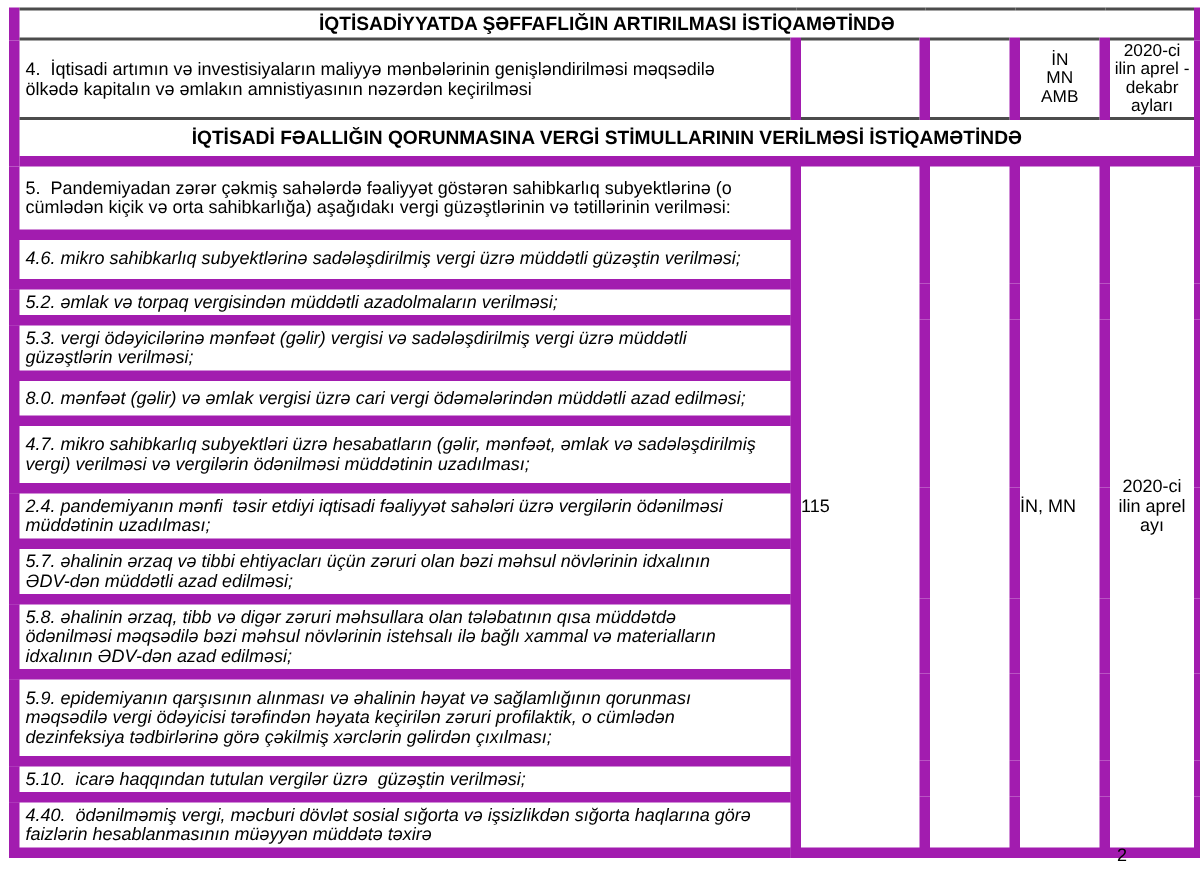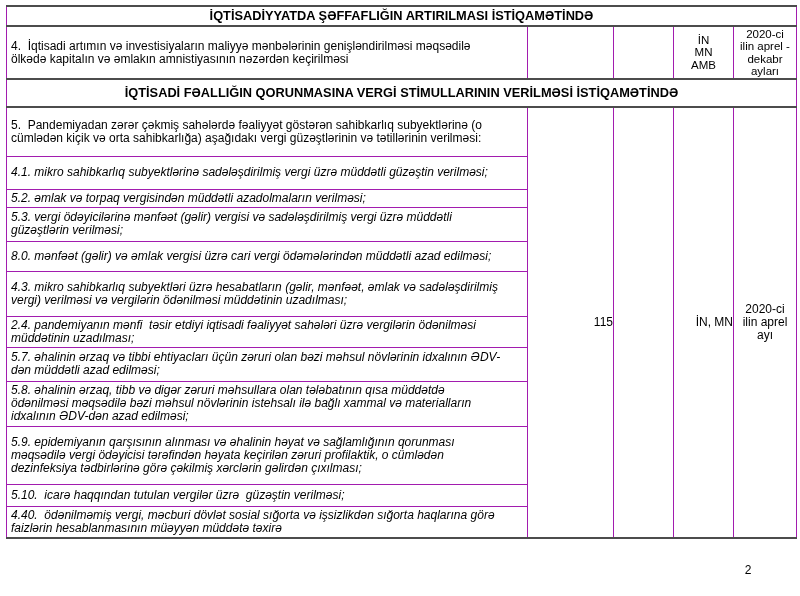--- a/index.html
+++ b/index.html
@@ -9,34 +9,34 @@
     -webkit-font-smoothing:antialiased;
   }
   .page{position:absolute;left:0;top:0;width:800px;height:596px;background:#fff;overflow:hidden;text-decoration:underline;}
   table.doc{
     position:absolute;left:6px;top:5px;width:790px;
     border-collapse:collapse;table-layout:fixed;
     border-top:2px solid #4c4c4c;border-bottom:2px solid #4c4c4c;
     border-left:1px solid #8f8f8f;border-right:1px solid #8f8f8f;
   }
   td{
-    border:1px solid #a21caf;
+    border:7px solid #a21caf;
     font-size:12px;line-height:13px;vertical-align:middle;
     overflow:hidden;padding:0;
   }
   tr.hrow td{
     border-top:2px solid #4c4c4c;border-bottom:2px solid #4c4c4c;
     font-weight:bold;text-align:center;font-size:12.8px;line-height:14px;
     padding:2px 4px;
   }
   tr.r4 td{border-top:2px solid #4c4c4c;border-bottom:2px solid #4c4c4c;}
   td.txt{
     text-align:left;padding:2px 22px 2px 4px;white-space:pre-wrap;margin-left:16px;
   }
-  td.c{text-align:right;}
+  td.c{text-align:left;}
   td.pre{white-space:pre-line;text-align:center;}
   td.small{font-size:11.5px;line-height:12.5px;}
   tr.sub td{font-style:italic;}
   .pagenum{
     position:absolute;left:740px;top:563px;width:16px;
     font-size:12px;text-align:center;
   }
 </style>
 </head>
 <body>
@@ -77,33 +77,33 @@
       <td class="txt">5.  Pandemiyadan zərər çəkmiş sahələrdə fəaliyyət göstərən sahibkarlıq subyektlərinə (o cümlədən kiçik və orta sahibkarlığa) aşağıdakı vergi güzəştlərinin və tətillərinin verilməsi:</td>
       <td class="c" rowspan="12">115</td>
       <td class="c" rowspan="12"></td>
       <td class="c" rowspan="12">İN, MN</td>
       <td class="c pre" rowspan="12">2020-ci
 ilin aprel
 ayı</td>
     </tr>
 
     <tr class="sub" style="height:33px">
-      <td class="txt">4.1. mikro sahibkarlıq subyektlərinə sadələşdirilmiş vergi üzrə müddətli güzəştin verilməsi;</td>
+      <td class="txt">4.6. mikro sahibkarlıq subyektlərinə sadələşdirilmiş vergi üzrə müddətli güzəştin verilməsi;</td>
     </tr>
     <tr class="sub" style="height:17px">
       <td class="txt">5.2. əmlak və torpaq vergisindən müddətli azadolmaların verilməsi;</td>
     </tr>
     <tr class="sub" style="height:34px">
       <td class="txt">5.3. vergi ödəyicilərinə mənfəət (gəlir) vergisi və sadələşdirilmiş vergi üzrə müddətli güzəştlərin verilməsi;</td>
     </tr>
     <tr class="sub" style="height:30px">
       <td class="txt">8.0. mənfəət (gəlir) və əmlak vergisi üzrə cari vergi ödəmələrindən müddətli azad edilməsi;</td>
     </tr>
     <tr class="sub" style="height:45px">
-      <td class="txt">4.3. mikro sahibkarlıq subyektləri üzrə hesabatların (gəlir, mənfəət, əmlak və sadələşdirilmiş vergi) verilməsi və vergilərin ödənilməsi müddətinin uzadılması;</td>
+      <td class="txt">4.7. mikro sahibkarlıq subyektləri üzrə hesabatların (gəlir, mənfəət, əmlak və sadələşdirilmiş vergi) verilməsi və vergilərin ödənilməsi müddətinin uzadılması;</td>
     </tr>
     <tr class="sub" style="height:31px">
       <td class="txt">2.4. pandemiyanın mənfi  təsir etdiyi iqtisadi fəaliyyət sahələri üzrə vergilərin ödənilməsi müddətinin uzadılması;</td>
     </tr>
     <tr class="sub" style="height:34px">
       <td class="txt">5.7. əhalinin ərzaq və tibbi ehtiyacları üçün zəruri olan bəzi məhsul növlərinin idxalının ƏDV-dən müddətli azad edilməsi;</td>
     </tr>
     <tr class="sub" style="height:45px">
       <td class="txt">5.8. əhalinin ərzaq, tibb və digər zəruri məhsullara olan tələbatının qısa müddətdə ödənilməsi məqsədilə bəzi məhsul növlərinin istehsalı ilə bağlı xammal və materialların idxalının ƏDV-dən azad edilməsi;</td>
     </tr>

